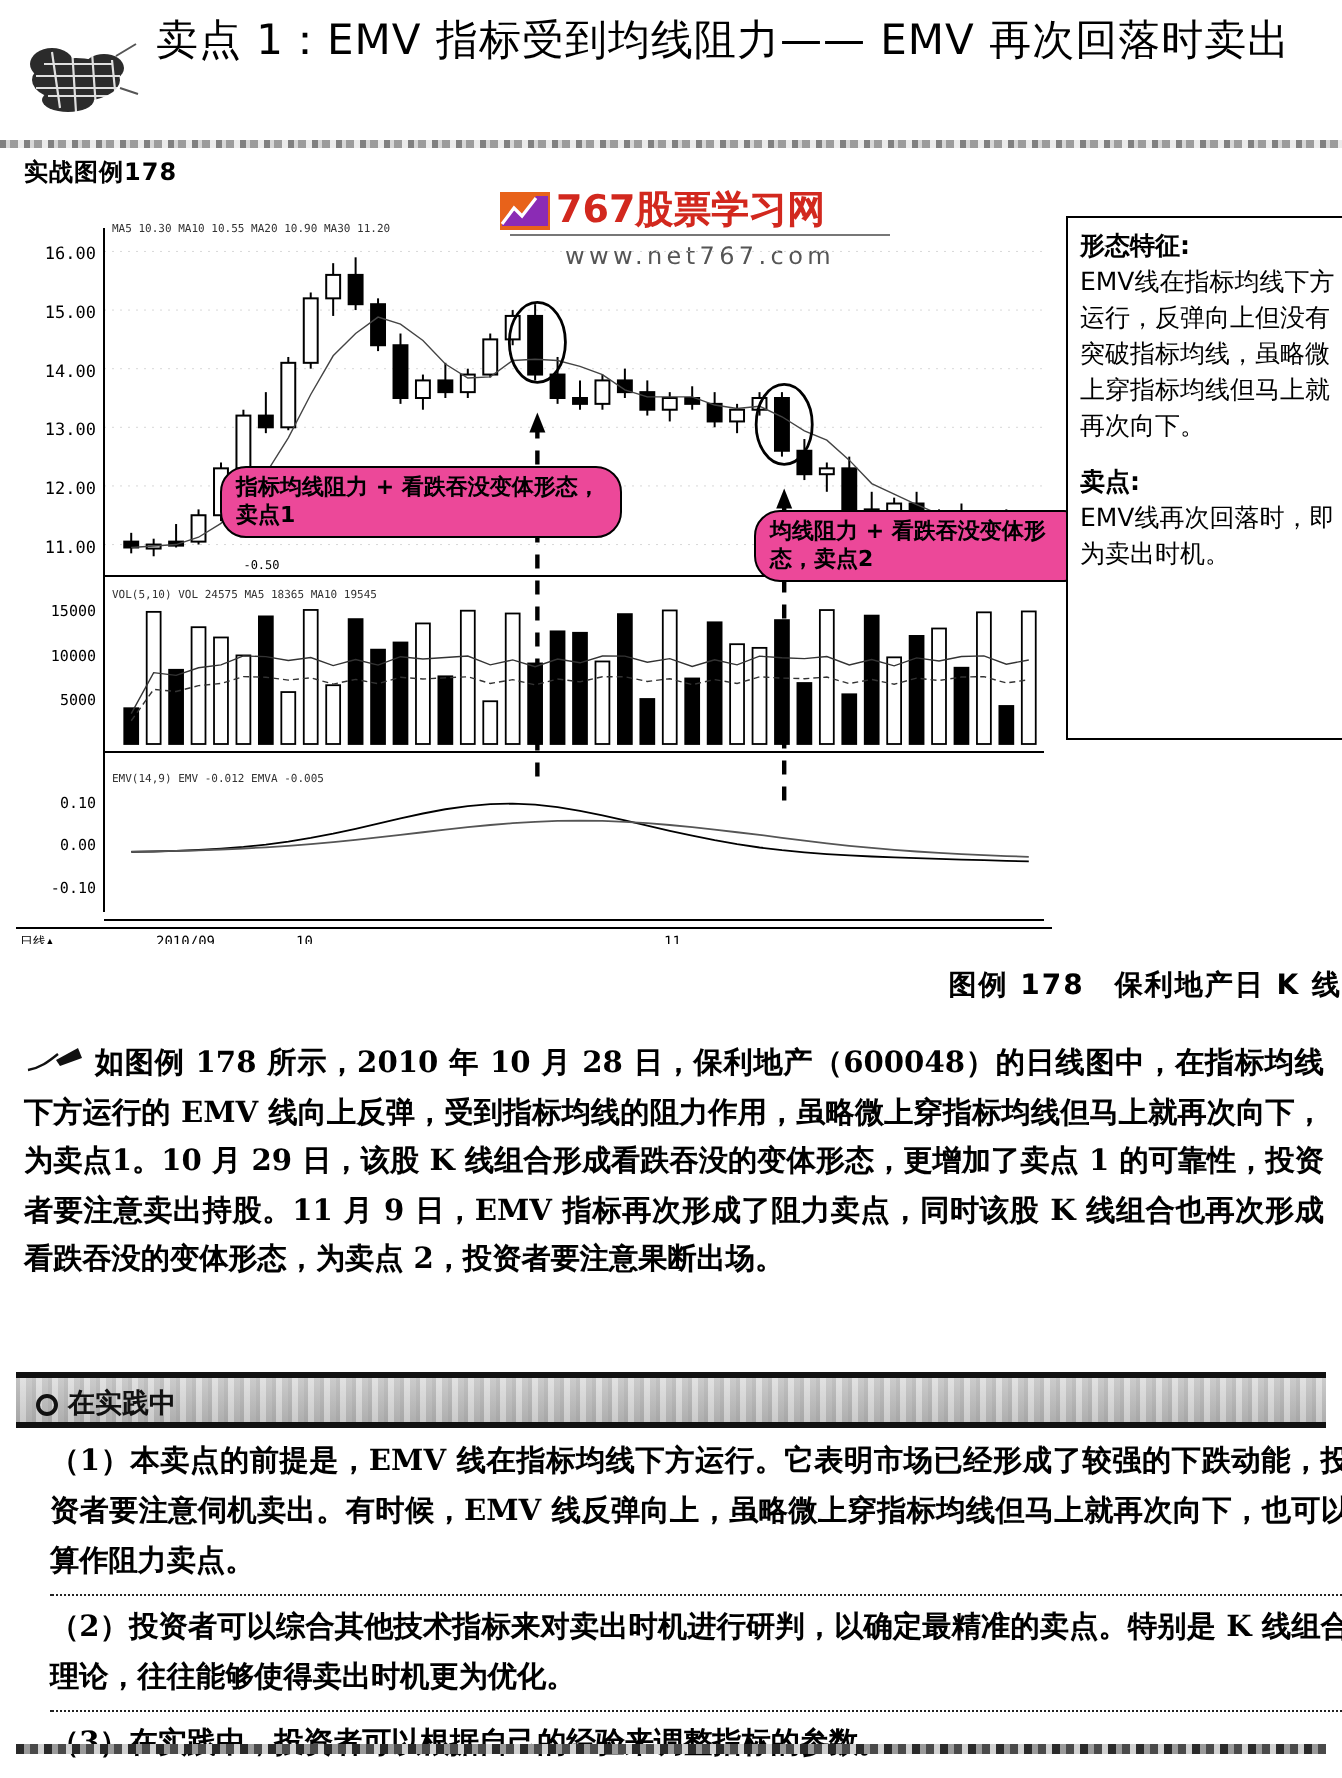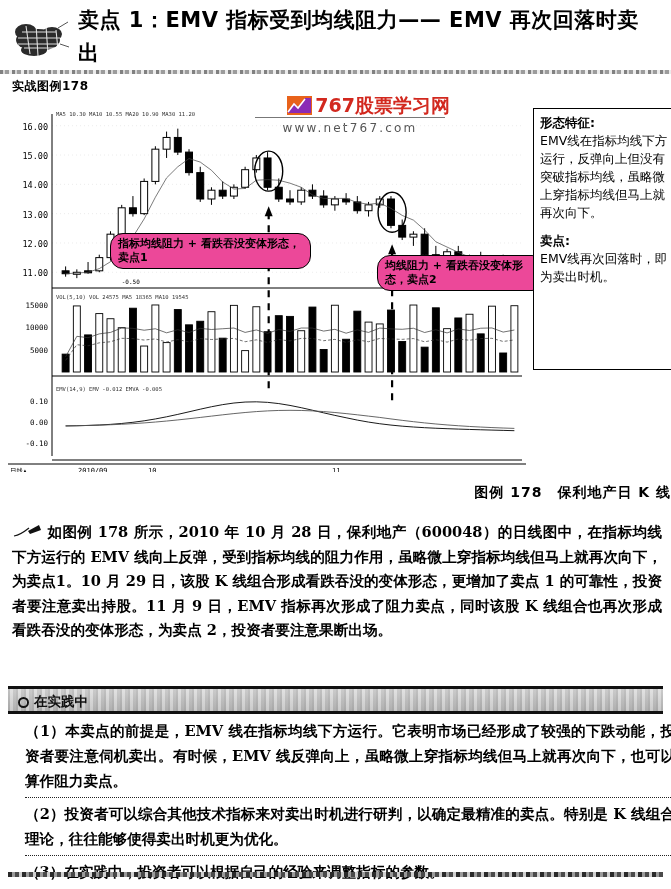--- a/index.html
+++ b/index.html
@@ -3,31 +3,31 @@
 <meta charset="utf-8">
 <style>
   html,body{margin:0;padding:0;background:#ffffff;}
   body{width:671px;height:889px;position:relative;overflow:hidden;
        font-family:"DejaVu Sans","Liberation Sans",sans-serif;color:#000;}
 
   
   .header{position:absolute;left:0;top:0;width:671px;height:72px;}
   .header-ornament{position:absolute;left:8px;top:14px;width:62px;height:46px;}
   .header-title{position:absolute;left:78px;top:4px;width:580px;
-      font-size:21px;font-weight:bold;line-height:33px;letter-spacing:0.5px;}
+      font-size:21px;font-weight:normal;line-height:33px;letter-spacing:0.5px;}
   .header-rule{position:absolute;left:0;top:70px;width:671px;height:4px;
       background:repeating-linear-gradient(90deg,#6a6a6a 0 3px,#cfcfcf 3px 5px,#8a8a8a 5px 9px,#e8e8e8 9px 12px);
       opacity:.85;}
 
   
   .case-title{position:absolute;left:12px;top:78px;font-size:12px;font-weight:bold;letter-spacing:0.5px;}
 
   
   .wm{position:absolute;left:250px;top:96px;width:200px;text-align:center;}
-  .wm-row{display:flex;align-items:center;justify-content:flex-end;gap:3px;}
+  .wm-row{display:flex;align-items:center;justify-content:flex-start;gap:3px;}
   .wm-badge{width:25px;height:19px;background:#e8621a;position:relative;overflow:hidden;}
   .wm-badge svg{position:absolute;left:0;top:0;}
   .wm-txt{font-size:19px;font-weight:bold;color:#d2281e;letter-spacing:0px;line-height:19px;}
   .wm-url{font-size:12px;color:#555;letter-spacing:2.2px;margin-top:3px;}
   .wm-underline{width:190px;height:1px;background:#777;margin:2px auto 0;}
 
   
   .chart{position:absolute;left:8px;top:104px;width:518px;height:368px;}
   .chart svg{display:block;}
 

